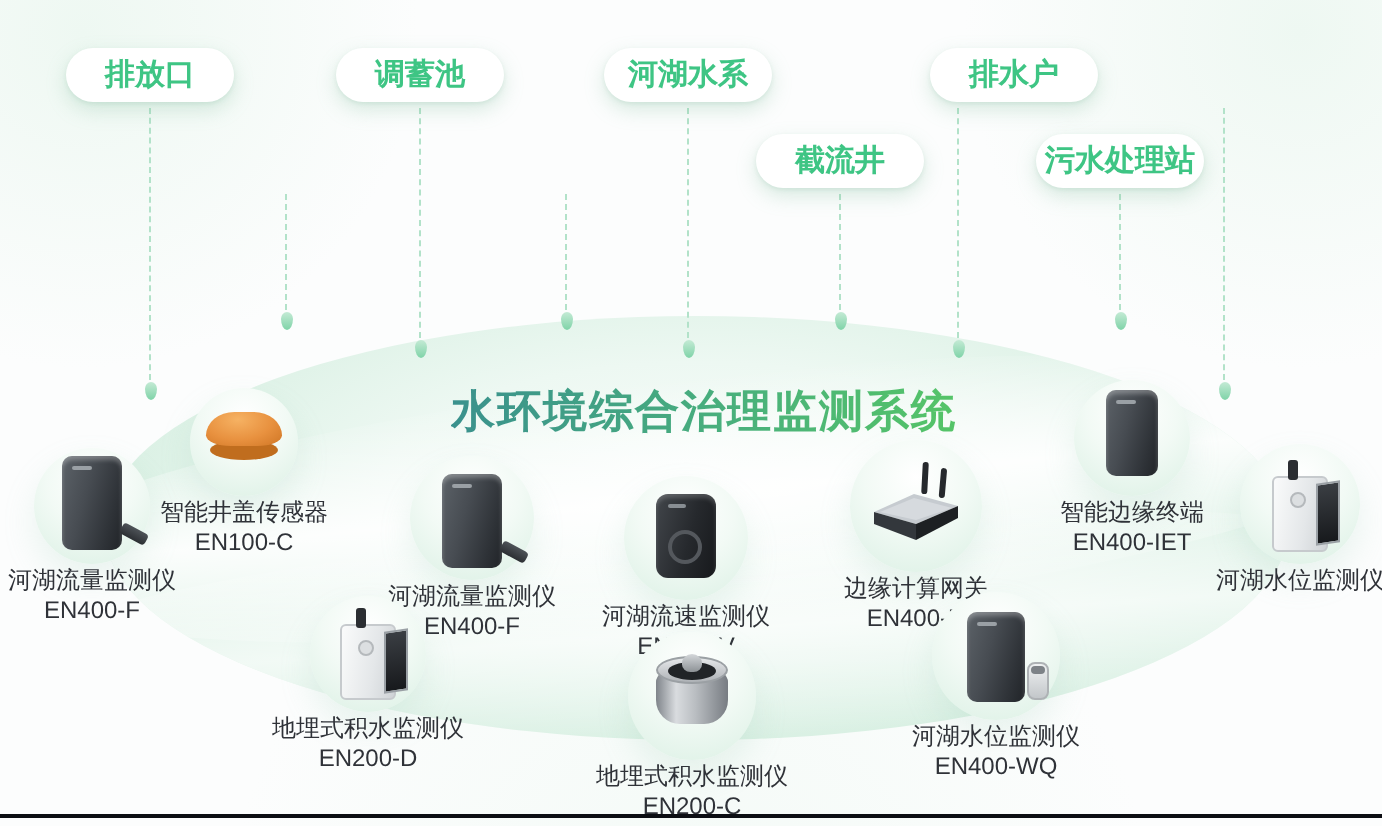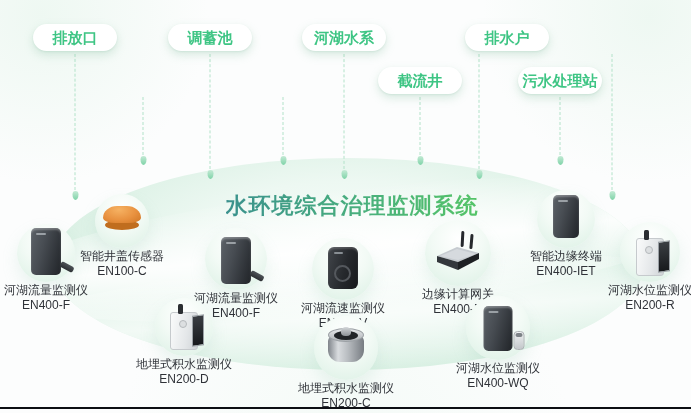--- a/index.html
+++ b/index.html
@@ -219,21 +219,20 @@
 
   <div class="device" style="left:650px;top:222px">
     <div class="halo" style="width:60px;height:60px"></div>
     <div class="gfx boxwhite" style="top:16px">
       <span class="ant"></span>
         <span class="panel"></span>
         <span class="dot"></span>
     </div>
     <div class="label">
       <div>河湖水位监测仪</div>
-      <div>EN200-R</div>
     </div>
   </div>
 
   <div class="device" style="left:184px;top:298px">
     <div class="halo" style="width:58px;height:58px"></div>
     <div class="gfx boxwhite" style="top:14px">
       <span class="ant"></span>
         <span class="panel"></span>
         <span class="dot"></span>
     </div>

